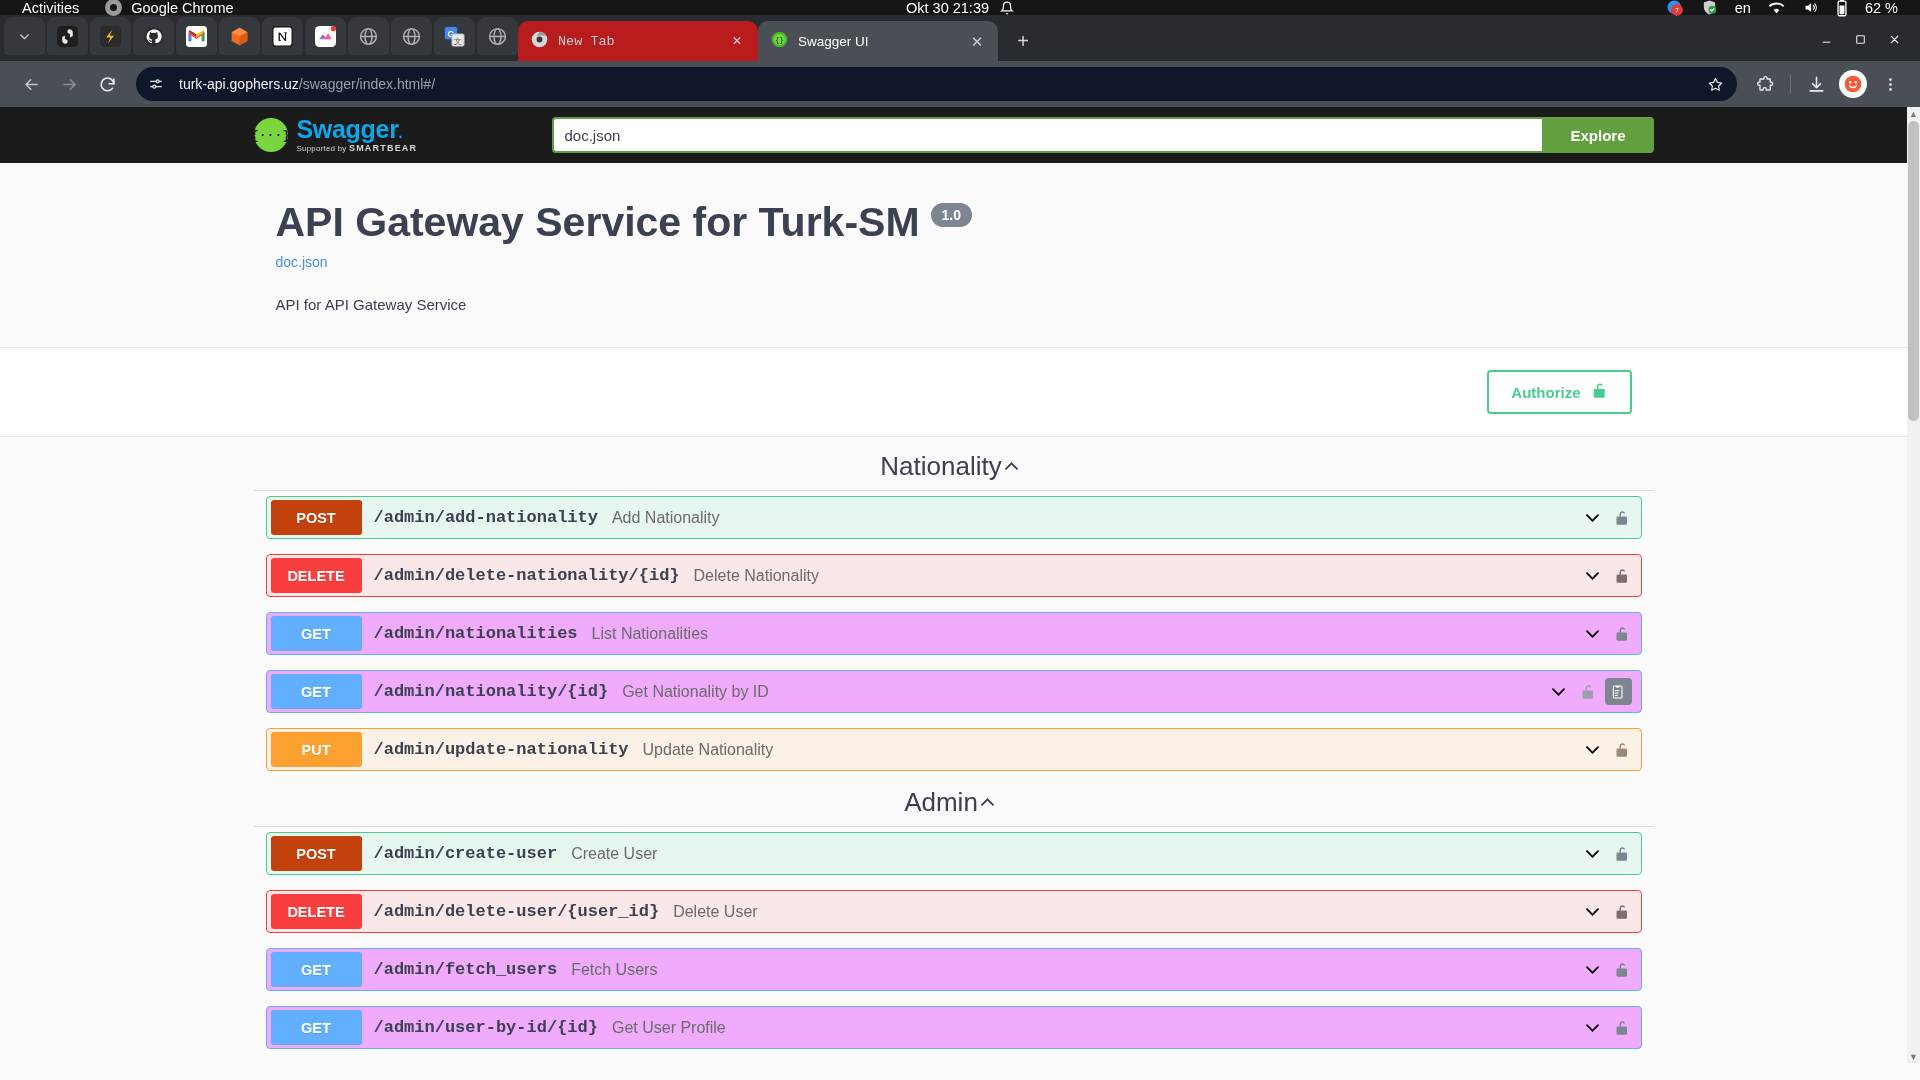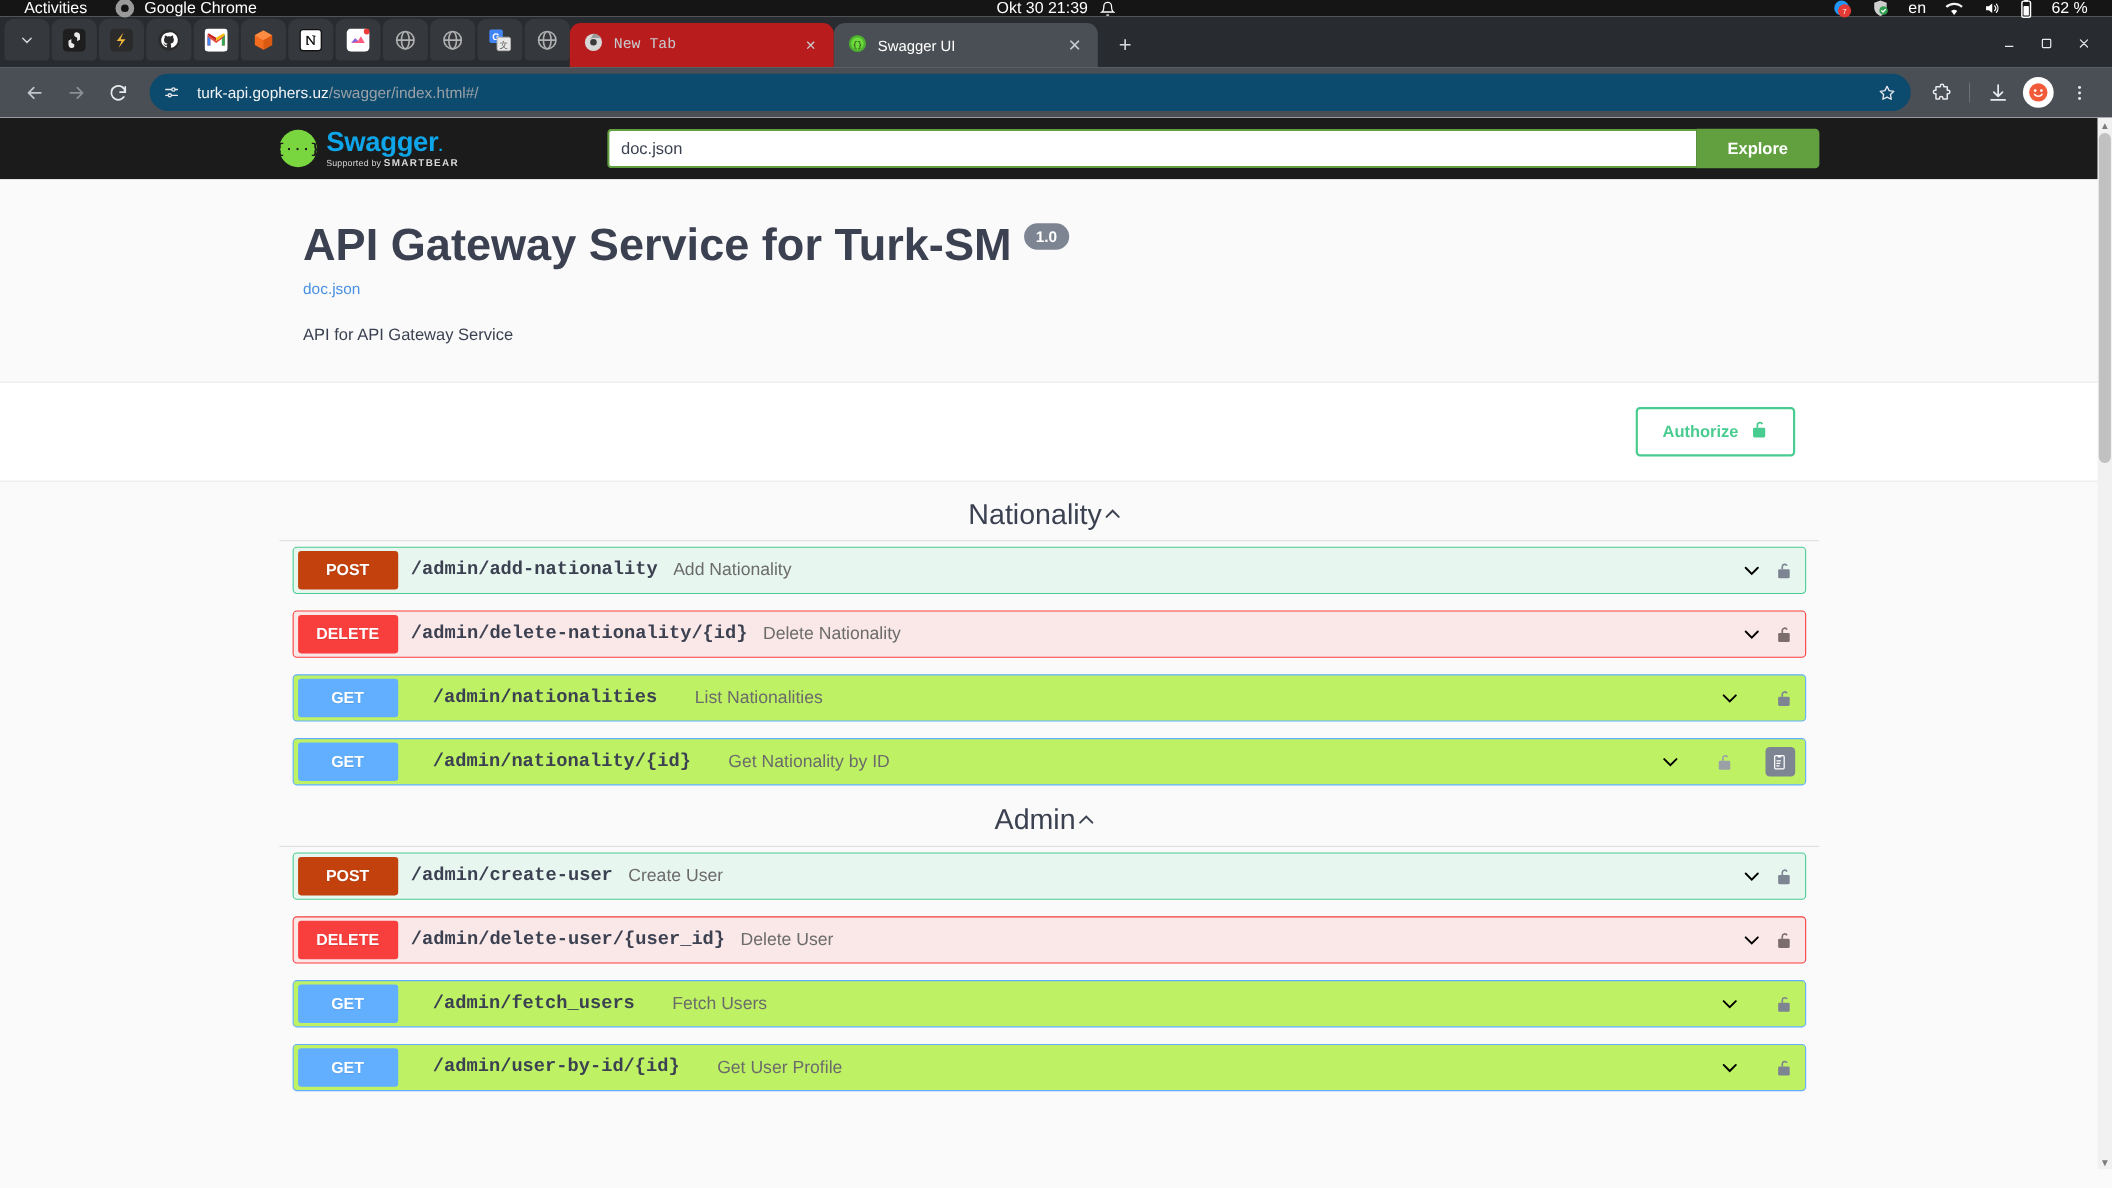--- a/index.html
+++ b/index.html
@@ -88,21 +88,21 @@
     padding: 0 14px; gap: 4px;
   }
   .navbtn {
     width: 34px; height: 34px; border-radius: 50%;
     display: flex; align-items: center; justify-content: center;
     color: #e8eaed;
   }
   .navbtn.disabled { color: #9aa0a6; }
   .omnibox {
     flex: 1; height: 34px; border-radius: 17px;
-    background: #0c4a6e;
+    background: #0f172a;
     display: flex; align-items: center;
     padding: 0 8px 0 6px; margin: 0 8px;
     gap: 9px;
   }
   .omni-left {
     width: 28px; height: 28px; border-radius: 50%;
     display: flex; align-items: center; justify-content: center;
   }
   .omni-url {
     flex: 1; font-size: 14px; color: #f1f3f4; white-space: nowrap; overflow: hidden;
@@ -257,21 +257,21 @@
   .op-copy {
     width: 27px; height: 27px; border-radius: 4px;
     background: #7d8492; display: flex; align-items: center; justify-content: center;
     margin-left: 7px;
   }
 
   .op.post  { background: #e8f6f0; border-color: #49cc90; }
   .op.post .verb { background: #c2410c; }
   .op.del   { background: #fae7e7; border-color: #f93e3e; }
   .op.del .verb { background: #f93e3e; }
-  .op.get   { background: #bef264; border-color: #61affe; gap: 20px; }
+  .op.get   { background: #f0abfc; border-color: #61affe; }
   .op.get .verb { background: #61affe; }
   .op.put   { background: #fbf1e6; border-color: #fca130; }
   .op.put .verb { background: #fca130; }
 
   
   .vscroll {
     position: absolute; right: 0; top: 0;
     width: 13px; height: 956px; background: #f1f1f1;
   }
   .vthumb {
@@ -695,20 +695,37 @@
           </span>
           <span class="op-copy">
             <svg width="16" height="16" viewBox="0 0 24 24" fill="none" stroke="#ffffff" stroke-width="1.7" stroke-linecap="round" stroke-linejoin="round">
               <rect x="5" y="3" width="13" height="18" rx="1.6"></rect>
               <path d="M9 3h5v2.4H9z" fill="#ffffff" stroke="none"></path>
               <path d="M8 10h5M8 13.5h4M8 17h3"></path>
             </svg>
           </span>
         </div>
 
+        <div class="op put">
+          <span class="verb">PUT</span>
+          <span class="opath">/admin/update-nationality</span>
+          <span class="osum">Update Nationality</span>
+          <span class="ospacer"></span>
+          <span class="op-arrow">
+            <svg width="19" height="19" viewBox="0 0 24 24" fill="none" stroke="#000" stroke-width="2.2" stroke-linecap="round">
+                  <path d="M5 9l7 7 7-7"></path>
+                </svg>
+          </span>
+          <span class="op-lock">
+            <svg width="15" height="18" viewBox="0 0 20 24" fill="#9a8a74">
+                  <path d="M6 10V7a4 4 0 0 1 7.6-1.7l-1.8.9A2 2 0 0 0 8 7v3z"></path>
+                  <rect x="2" y="10" width="14" height="11" rx="1.6"></rect>
+                </svg>
+          </span>
+        </div>
 
       </div>
     </div>
 
     <div class="tag-block" style="margin-top:16px;">
       <div class="tag-head">
         <span class="tag-name">Admin</span>
         <span class="tag-chevron">
           <svg width="19" height="19" viewBox="0 0 24 24" fill="none" stroke="#3b4151" stroke-width="2.3" stroke-linecap="round">
                 <path d="M5 15l7-7 7 7"></path>

